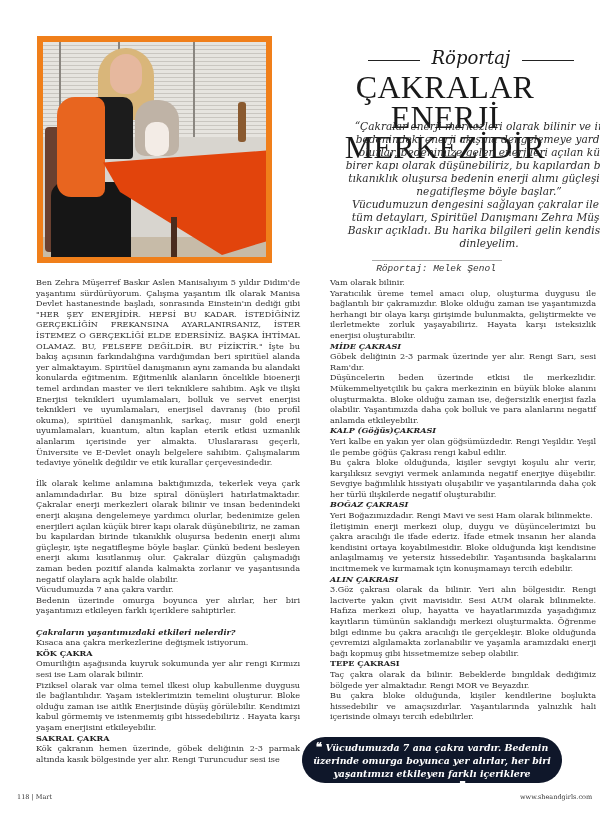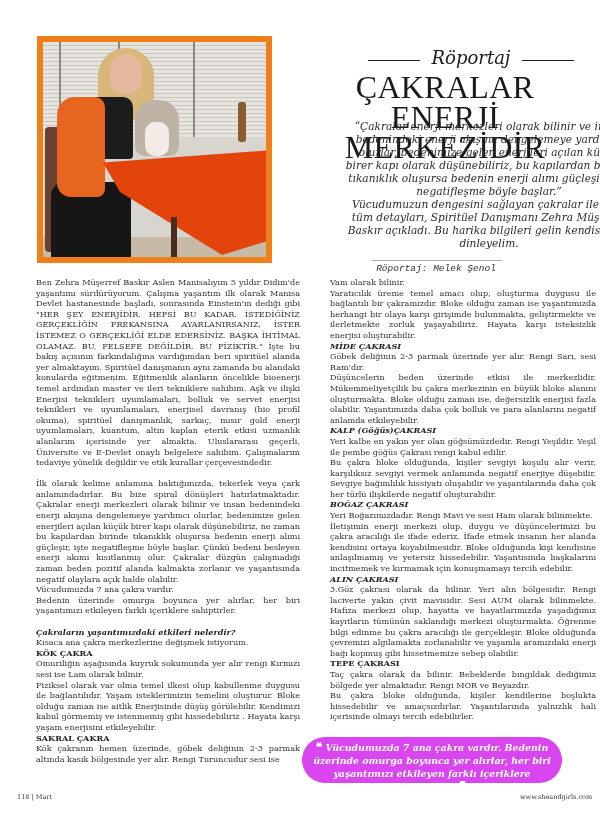--- a/index.html
+++ b/index.html
@@ -37,21 +37,21 @@
 
   .col { position:absolute; font-family:"DejaVu Serif", serif; font-size:8.1px; line-height:10.6px; color:#333; text-align:justify; }
   .col-left { left:36px; top:277px; width:264px; }
   .col-right { left:306px; top:277px; width:266px;margin-left:24px; }
   .col p { margin:0; }
   .gap { height:10.6px; }
   .subq { font-weight:bold; font-style:italic; color:#1f1f1f; }
   .subh { font-weight:bold; color:#1f1f1f; }
   .subhi { font-weight:bold; font-style:italic; color:#1f1f1f; }
 
-  .pullquote { position:absolute; left:302px; top:737px; width:260px; height:46px; background:#d946ef;
+  .pullquote { position:absolute; left:302px; top:737px; width:260px; height:46px; background:#0f172a;
     border-radius:24px; color:#fff; font-family:"DejaVu Serif", serif; font-style:italic; font-weight:bold;
     font-size:9.4px; line-height:13px; text-align:center; padding:4px 8px 0 8px; box-sizing:border-box; }
   .qmark { font-size:12px; font-style:normal; }
   .footer-left { position:absolute; left:17px; top:793px; font-family:"DejaVu Serif", serif; font-size:6.5px; color:#333; }
   .footer-right { position:absolute; left:520px; top:793px; font-family:"DejaVu Serif", serif; font-size:6.5px; color:#333; }
 </style>
 </head>
 <body>
 
 <div class="photo-frame">

